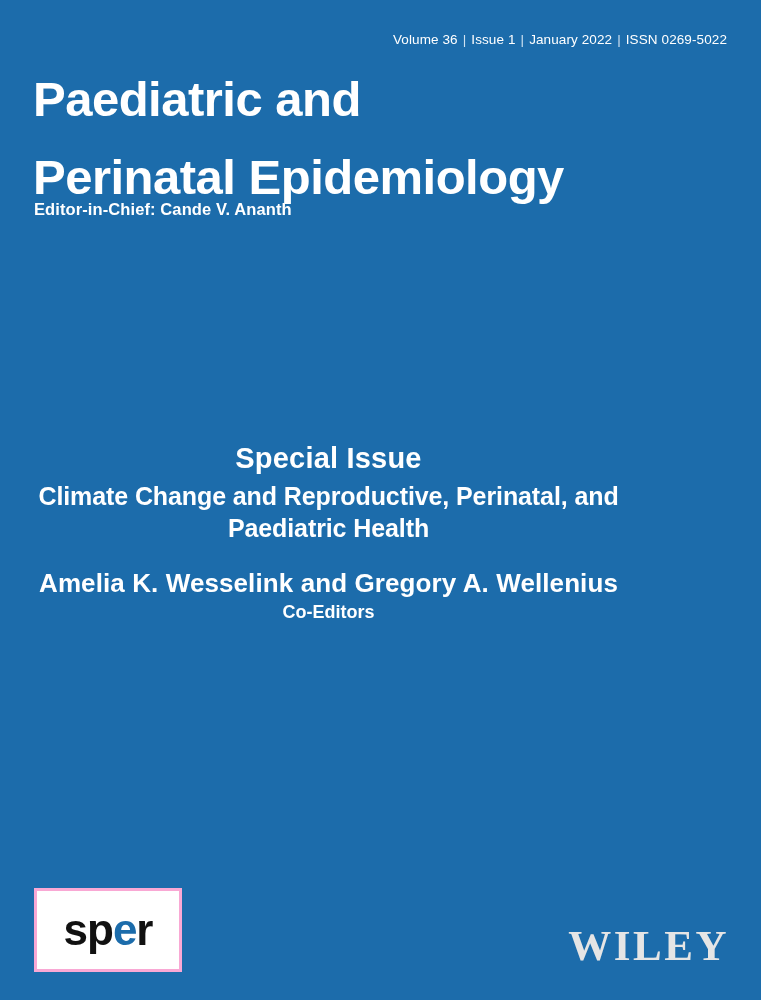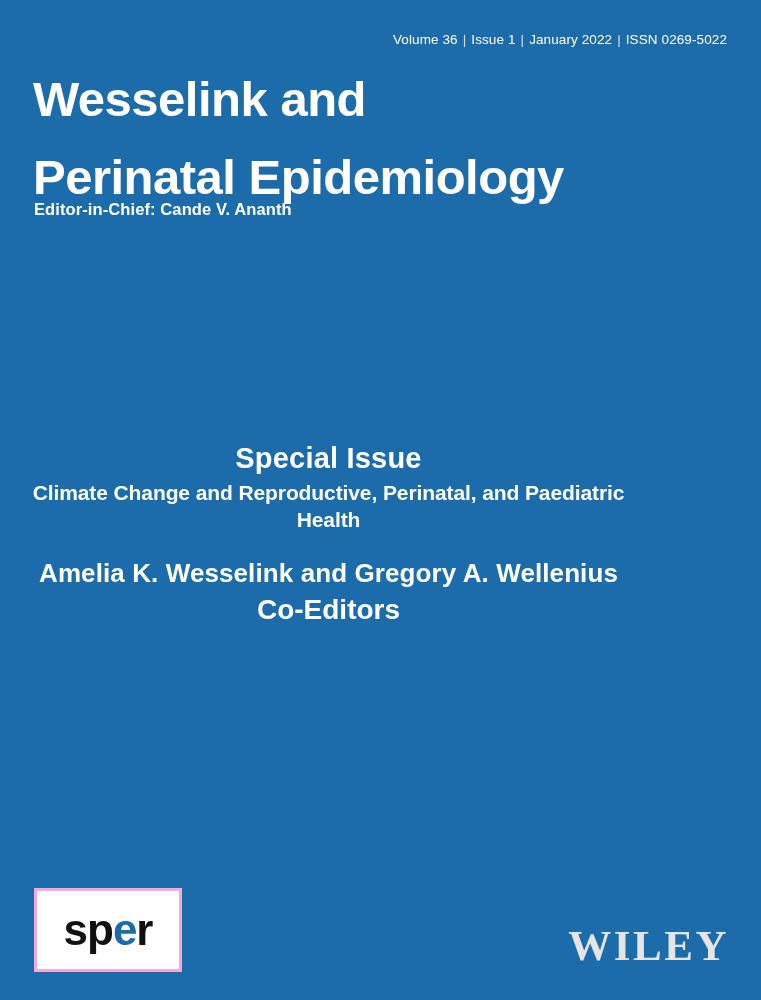--- a/index.html
+++ b/index.html
@@ -75,35 +75,35 @@
     text-align: center;
   }
   .special-title {
     font-size: 29px;
     font-weight: bold;
     line-height: 1.25;
     letter-spacing: 0.2px;
   }
   .special-sub {
     margin-top: 4px;
-    font-size: 21px;
+    font-size: 25px;
     font-weight: bold;
     line-height: 1.28;
     letter-spacing: -0.1px;
     padding: 0 20px;
   }
   .special-editors {
     margin-top: 22px;
     font-size: 26px;
     font-weight: bold;
     line-height: 1.33;
     letter-spacing: 0.1px;
   }
   .special-role {
-    font-size: 28px;
+    font-size: 18px;
     font-weight: bold;
     line-height: 1.33;
   }
 
   
   .sper-logo {
     position: absolute;
     left: 34px;
     bottom: 28px;
     width: 148px;
@@ -156,21 +156,21 @@
 </head>
 <body>
 
 <div class="cover">
 
   <div class="issue-line">
     <span>Volume 36</span><span class="sep">|</span><span>Issue 1</span><span class="sep">|</span><span>January 2022</span><span class="sep">|</span><span>ISSN 0269-5022</span>
   </div>
 
   <div class="journal-title">
-    <span>Wesselink and</span>
+    <span>Paediatric and</span>
     <span class="line2">Perinatal Epidemiology</span>
   </div>
 
   <div class="editor-line">Editor-in-Chief: Cande V. Ananth</div>
 
   <div class="special-block">
     <div class="special-title">Special Issue</div>
     <div class="special-sub">Climate Change and Reproductive, Perinatal, and Paediatric Health</div>
     <div class="special-editors">Amelia K. Wesselink and Gregory A. Wellenius</div>
     <div class="special-role">Co-Editors</div>

